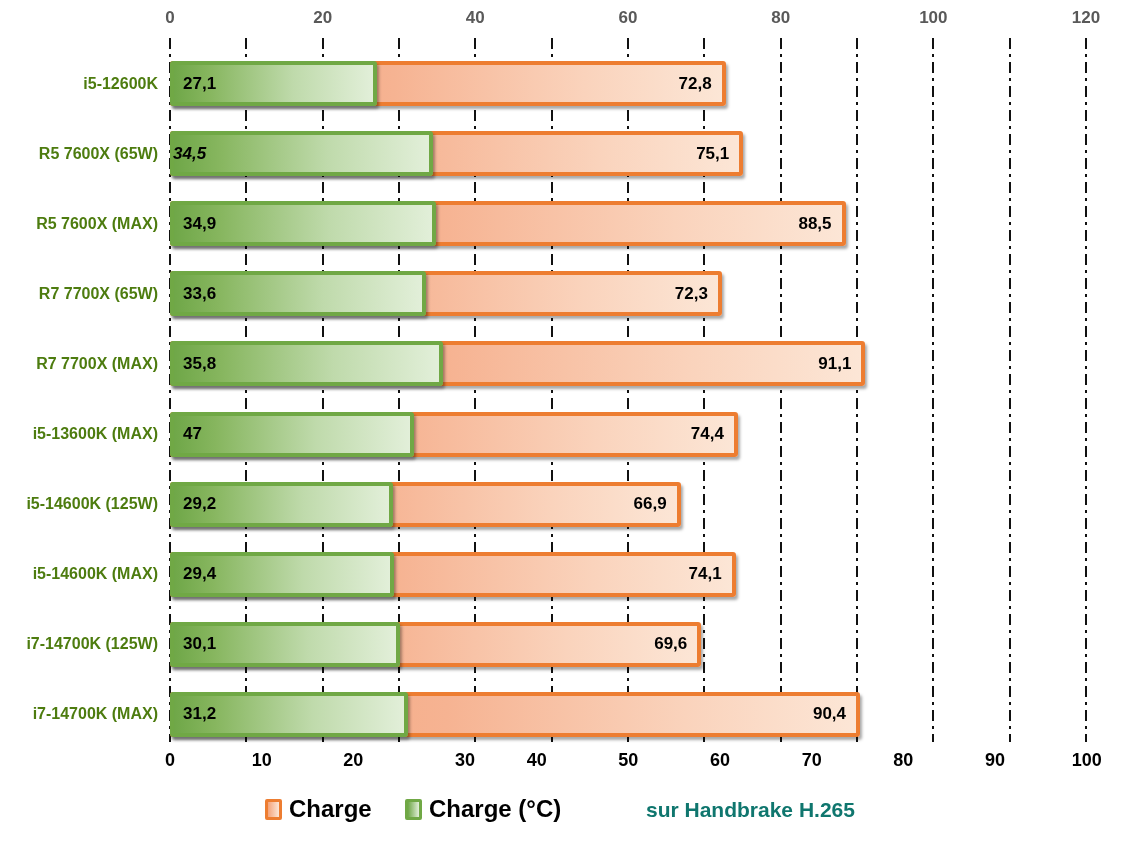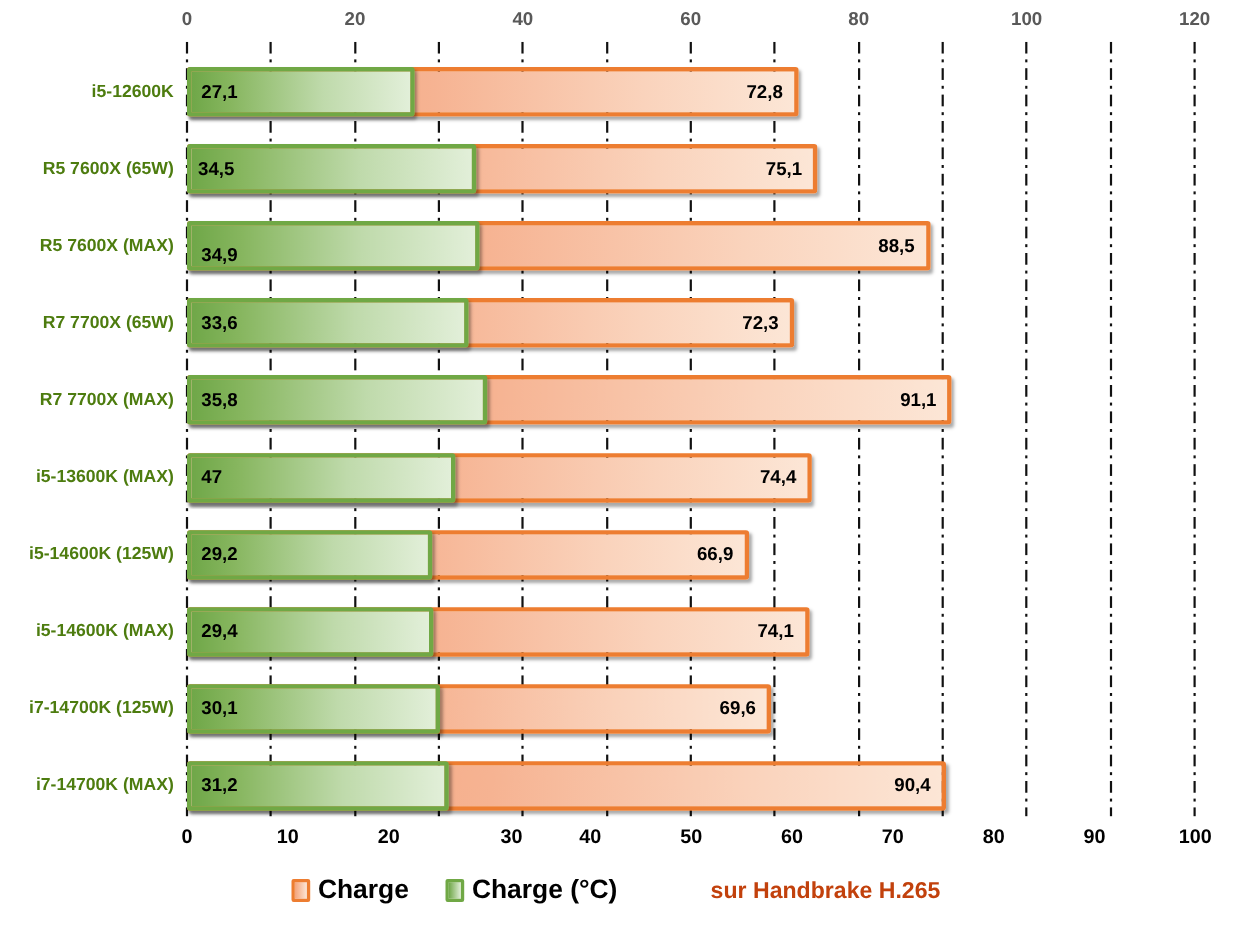--- a/index.html
+++ b/index.html
@@ -103,21 +103,21 @@
     font-size:24px;
     font-weight:700;
     color:#000;
     white-space:nowrap;
     line-height:1;
   }
   .subtitle{
     position:absolute;
     font-size:21px;
     font-weight:700;
-    color:#c2410c;
+    color:#0f766e;
     white-space:nowrap;
     line-height:1;
   }
 </style>
 </head>
 <body>
 
 <div id="chart-root">
     <div class="gridline" style="left: 169px; top: 38px; height: 704px;"></div>
     <div class="gridline" style="left: 245.333px; top: 38px; height: 704px;"></div>
@@ -160,25 +160,25 @@
     <div class="cat-label" style="left: 0px; width: 158px; top: 566.2px;">i5-14600K (MAX)</div>
     <div class="cat-label" style="left: 0px; width: 158px; top: 636.3px;">i7-14700K (125W)</div>
     <div class="cat-label" style="left: 0px; width: 158px; top: 706.4px;">i7-14700K (MAX)</div>
     <div class="bar bar-orange" style="left: 170px; top: 61px; width: 555.704px; height: 45px;"></div>
     <div class="bar-label right" style="left: 615.704px; width: 96px; top: 74.5px;">72,8</div>
     <div class="bar bar-green" style="left: 170px; top: 61px; width: 206.862px; height: 45px;"></div>
     <div class="bar-label left" style="left: 183px; top: 74.5px;">27,1</div>
     <div class="bar bar-orange" style="left: 170px; top: 131.1px; width: 573.261px; height: 45px;"></div>
     <div class="bar-label right" style="left: 633.261px; width: 96px; top: 144.6px;">75,1</div>
     <div class="bar bar-green" style="left: 170px; top: 131.1px; width: 263.349px; height: 45px;"></div>
-    <div class="bar-label left" style="left: 180px; top: 144.6px;">34,5</div>
+    <div class="bar-label left" style="left: 173px; top: 144.6px; font-style: italic;">34,5</div>
     <div class="bar bar-orange" style="left: 170px; top: 201.2px; width: 675.547px; height: 45px;"></div>
     <div class="bar-label right" style="left: 735.547px; width: 96px; top: 214.7px;">88,5</div>
     <div class="bar bar-green" style="left: 170px; top: 201.2px; width: 266.402px; height: 45px;"></div>
-    <div class="bar-label left" style="left: 183px; top: 214.7px; margin-top: 8px;">34,9</div>
+    <div class="bar-label left" style="left: 183px; top: 214.7px;">34,9</div>
     <div class="bar bar-orange" style="left: 170px; top: 271.3px; width: 551.888px; height: 45px;"></div>
     <div class="bar-label right" style="left: 611.888px; width: 96px; top: 284.8px;">72,3</div>
     <div class="bar bar-green" style="left: 170px; top: 271.3px; width: 256.479px; height: 45px;"></div>
     <div class="bar-label left" style="left: 183px; top: 284.8px;">33,6</div>
     <div class="bar bar-orange" style="left: 170px; top: 341.4px; width: 695.394px; height: 45px;"></div>
     <div class="bar-label right" style="left: 755.394px; width: 96px; top: 354.9px;">91,1</div>
     <div class="bar bar-green" style="left: 170px; top: 341.4px; width: 273.272px; height: 45px;"></div>
     <div class="bar-label left" style="left: 183px; top: 354.9px;">35,8</div>
     <div class="bar bar-orange" style="left: 170px; top: 411.5px; width: 567.918px; height: 45px;"></div>
     <div class="bar-label right" style="left: 627.918px; width: 96px; top: 425px;">74,4</div>

